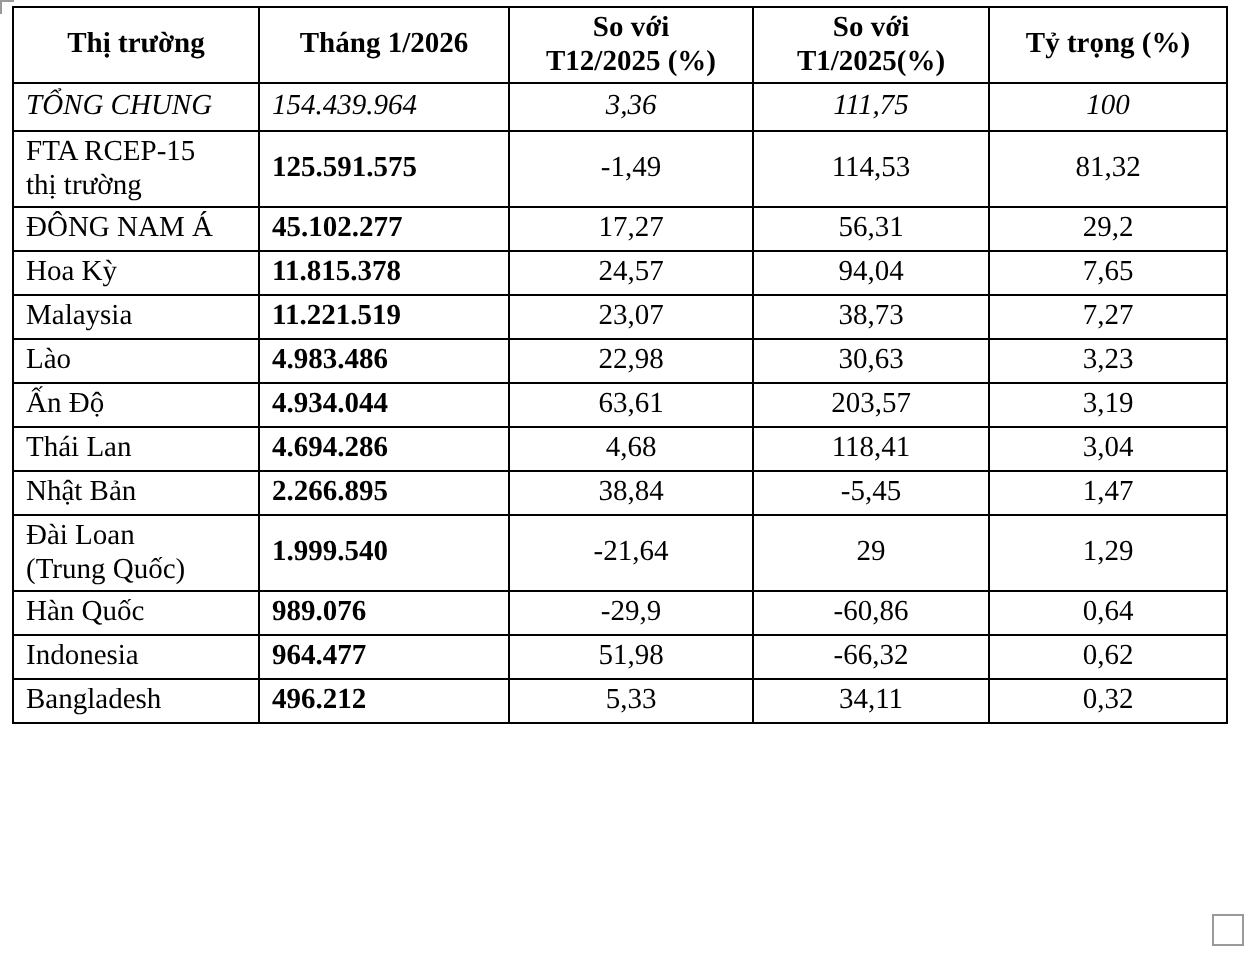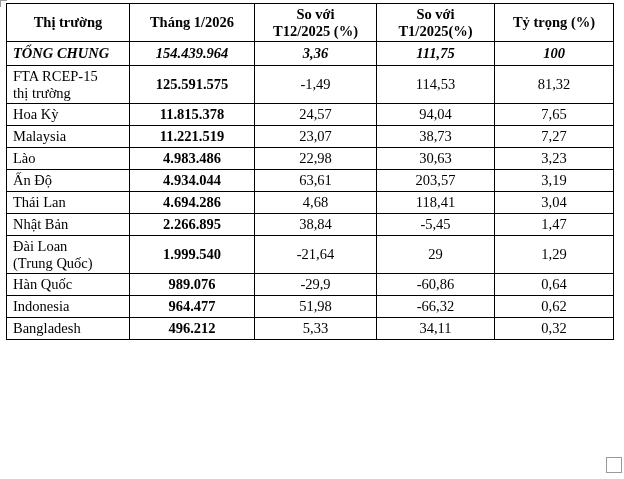--- a/index.html
+++ b/index.html
@@ -76,21 +76,21 @@
     text-align: center;
     height: 38px;
     padding-top: 1px;
     padding-bottom: 1px;
   }
   thead th .hdr-line { display: block; white-space: nowrap; }
 
   
   tr.total-row td {
     font-style: italic;
-    font-weight: bold;
+    font-weight: normal;
     height: 24px;
   }
   tr.total-row td.market-cell { text-align: left; }
 
   
   tbody td {
     height: 22px;
   }
   tr.tall-row td {
     height: 38px;
@@ -100,21 +100,21 @@
     text-align: left;
     font-weight: normal;
     white-space: pre-line;
   }
 
   td.num-cell {
     text-align: center;
     padding-right: 7px;
   }
   td.value-cell {
-    text-align: center;
+    text-align: left;
     font-weight: bold;
     padding-right: 7px;
   }
 </style>
 </head>
 <body>
 
 <div id="corner-mark-top"></div>
 
 <div id="table-wrap">
@@ -157,20 +157,27 @@
       </tr>
     <tr class="tall-row">
           <td class="market-cell">FTA RCEP-15
 thị trường</td>
           <td class="value-cell">125.591.575</td>
           <td class="num-cell">-1,49</td>
           <td class="num-cell">114,53</td>
           <td class="num-cell">81,32</td>
         </tr>
         <tr>
+          <td class="market-cell">ĐÔNG NAM Á</td>
+          <td class="value-cell">45.102.277</td>
+          <td class="num-cell">17,27</td>
+          <td class="num-cell">56,31</td>
+          <td class="num-cell">29,2</td>
+        </tr>
+        <tr>
           <td class="market-cell">Hoa Kỳ</td>
           <td class="value-cell">11.815.378</td>
           <td class="num-cell">24,57</td>
           <td class="num-cell">94,04</td>
           <td class="num-cell">7,65</td>
         </tr>
         <tr>
           <td class="market-cell">Malaysia</td>
           <td class="value-cell">11.221.519</td>
           <td class="num-cell">23,07</td>

